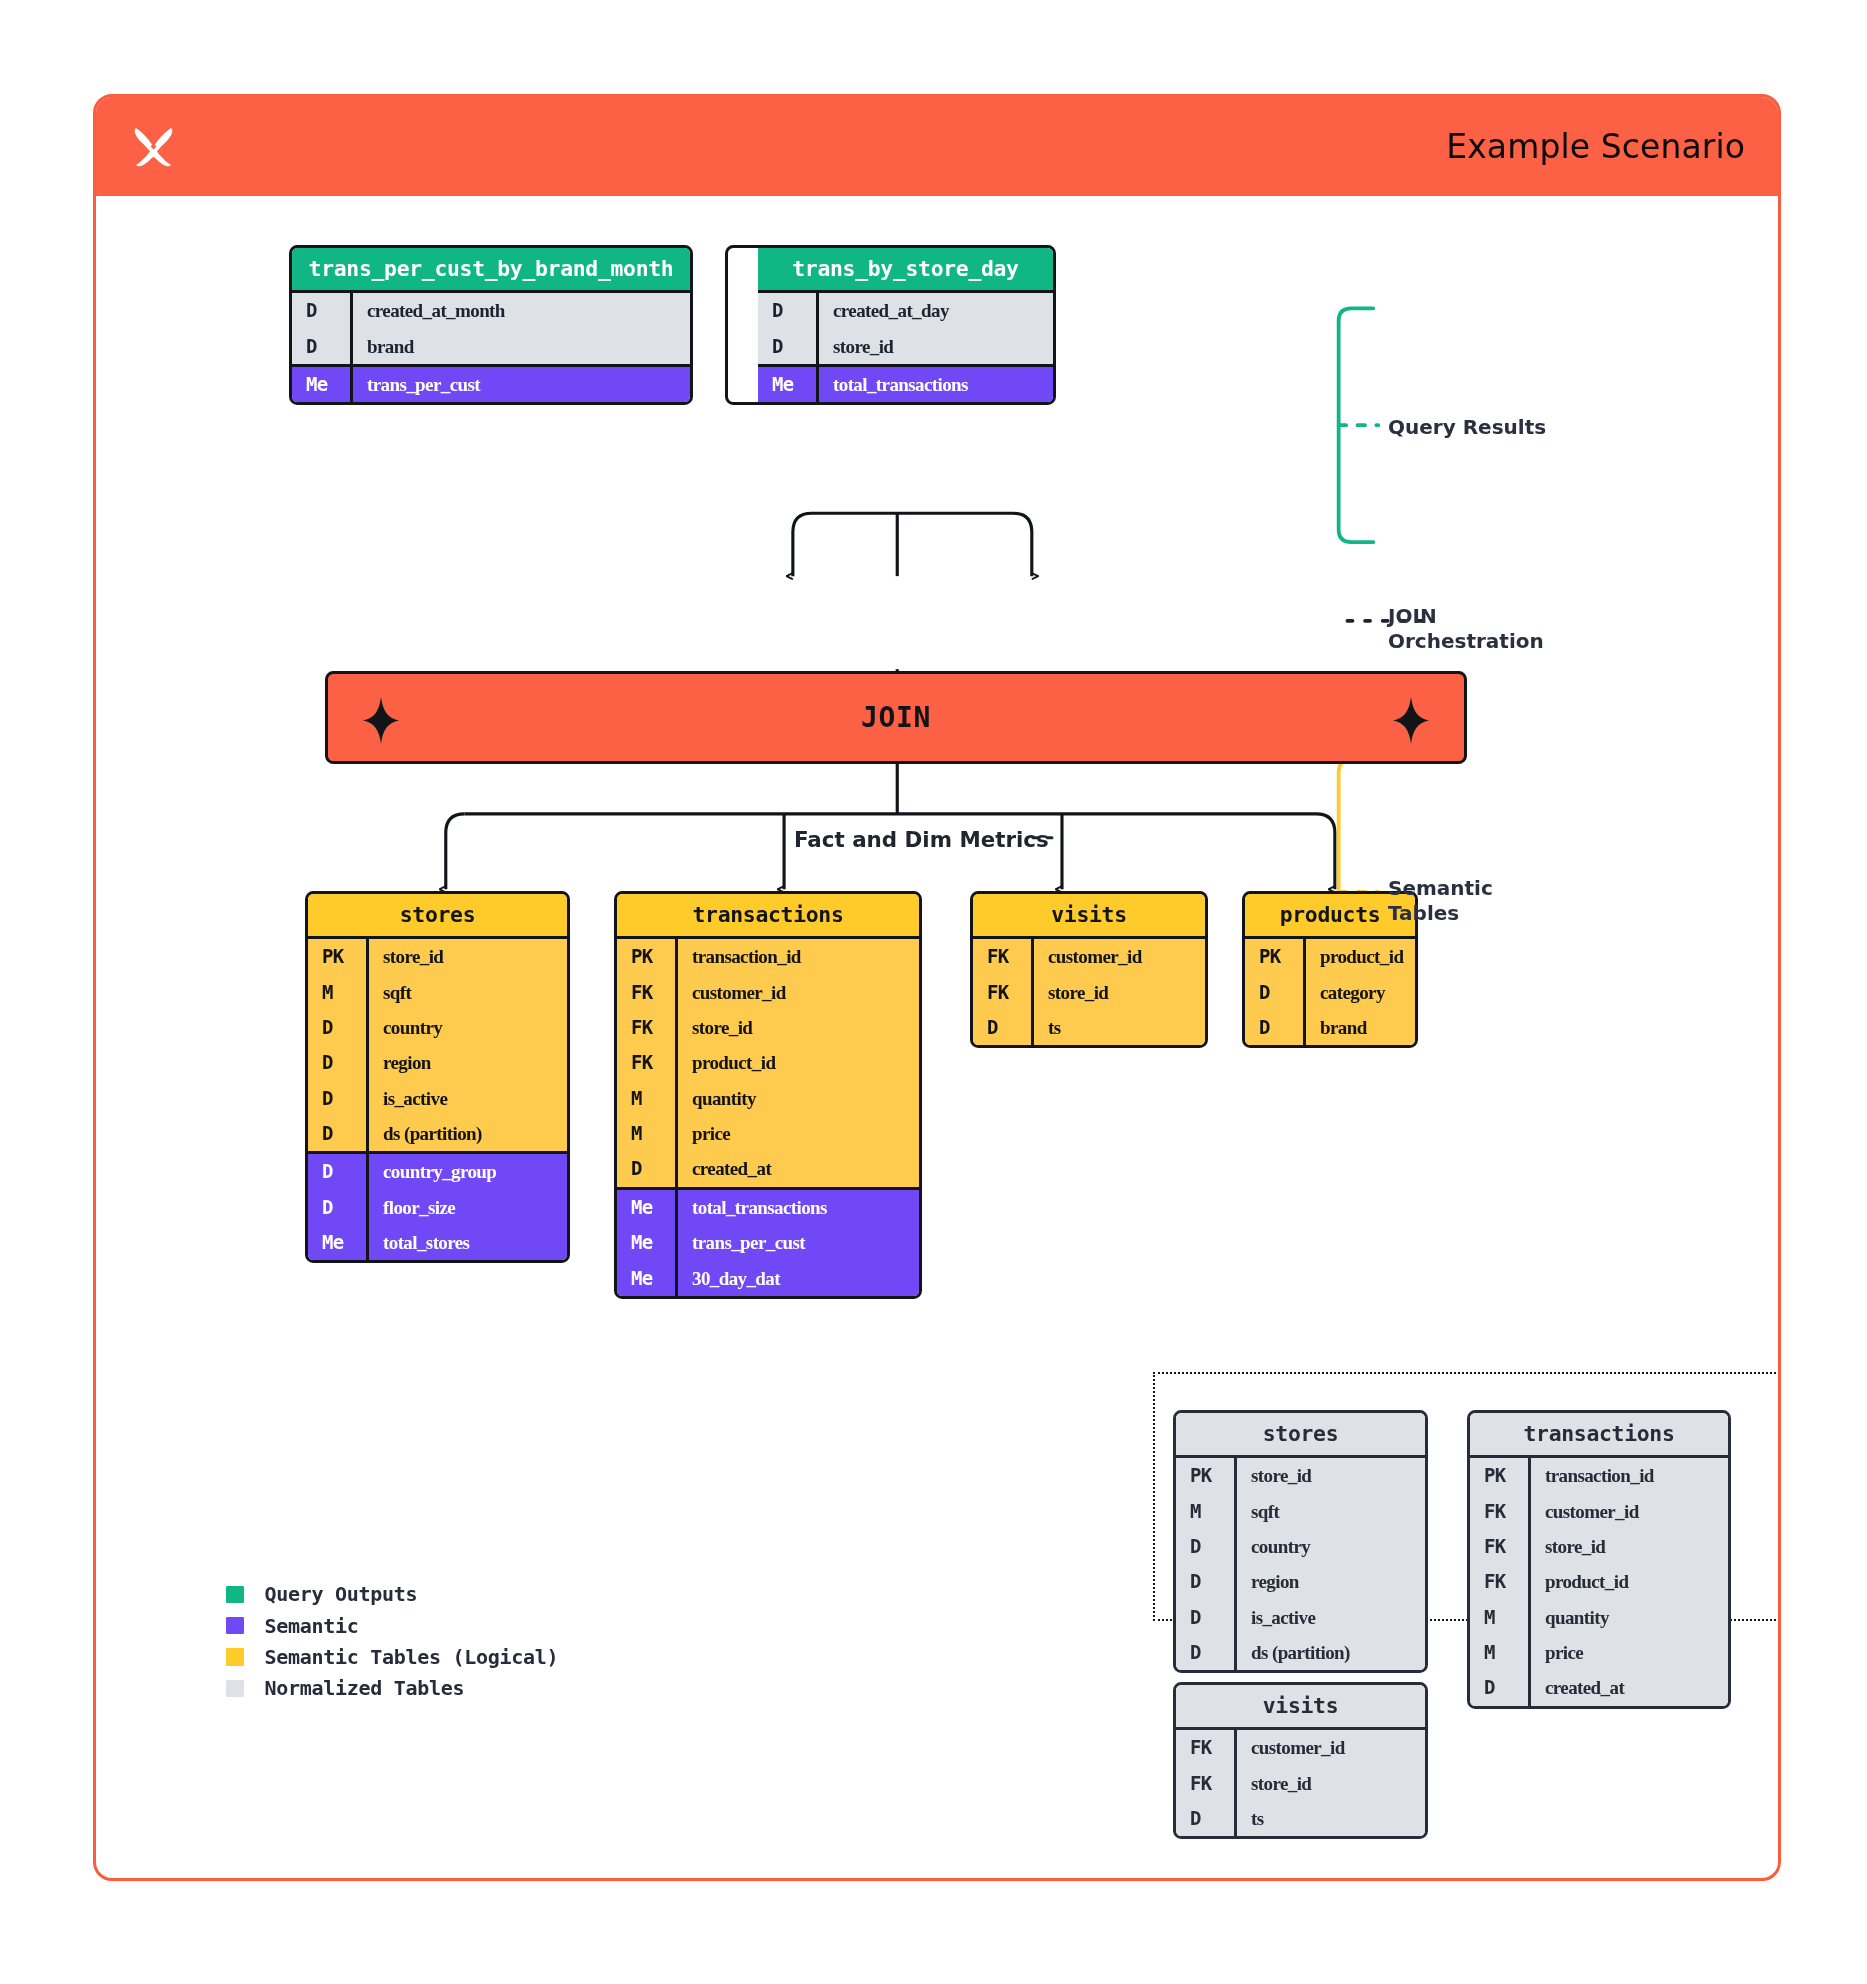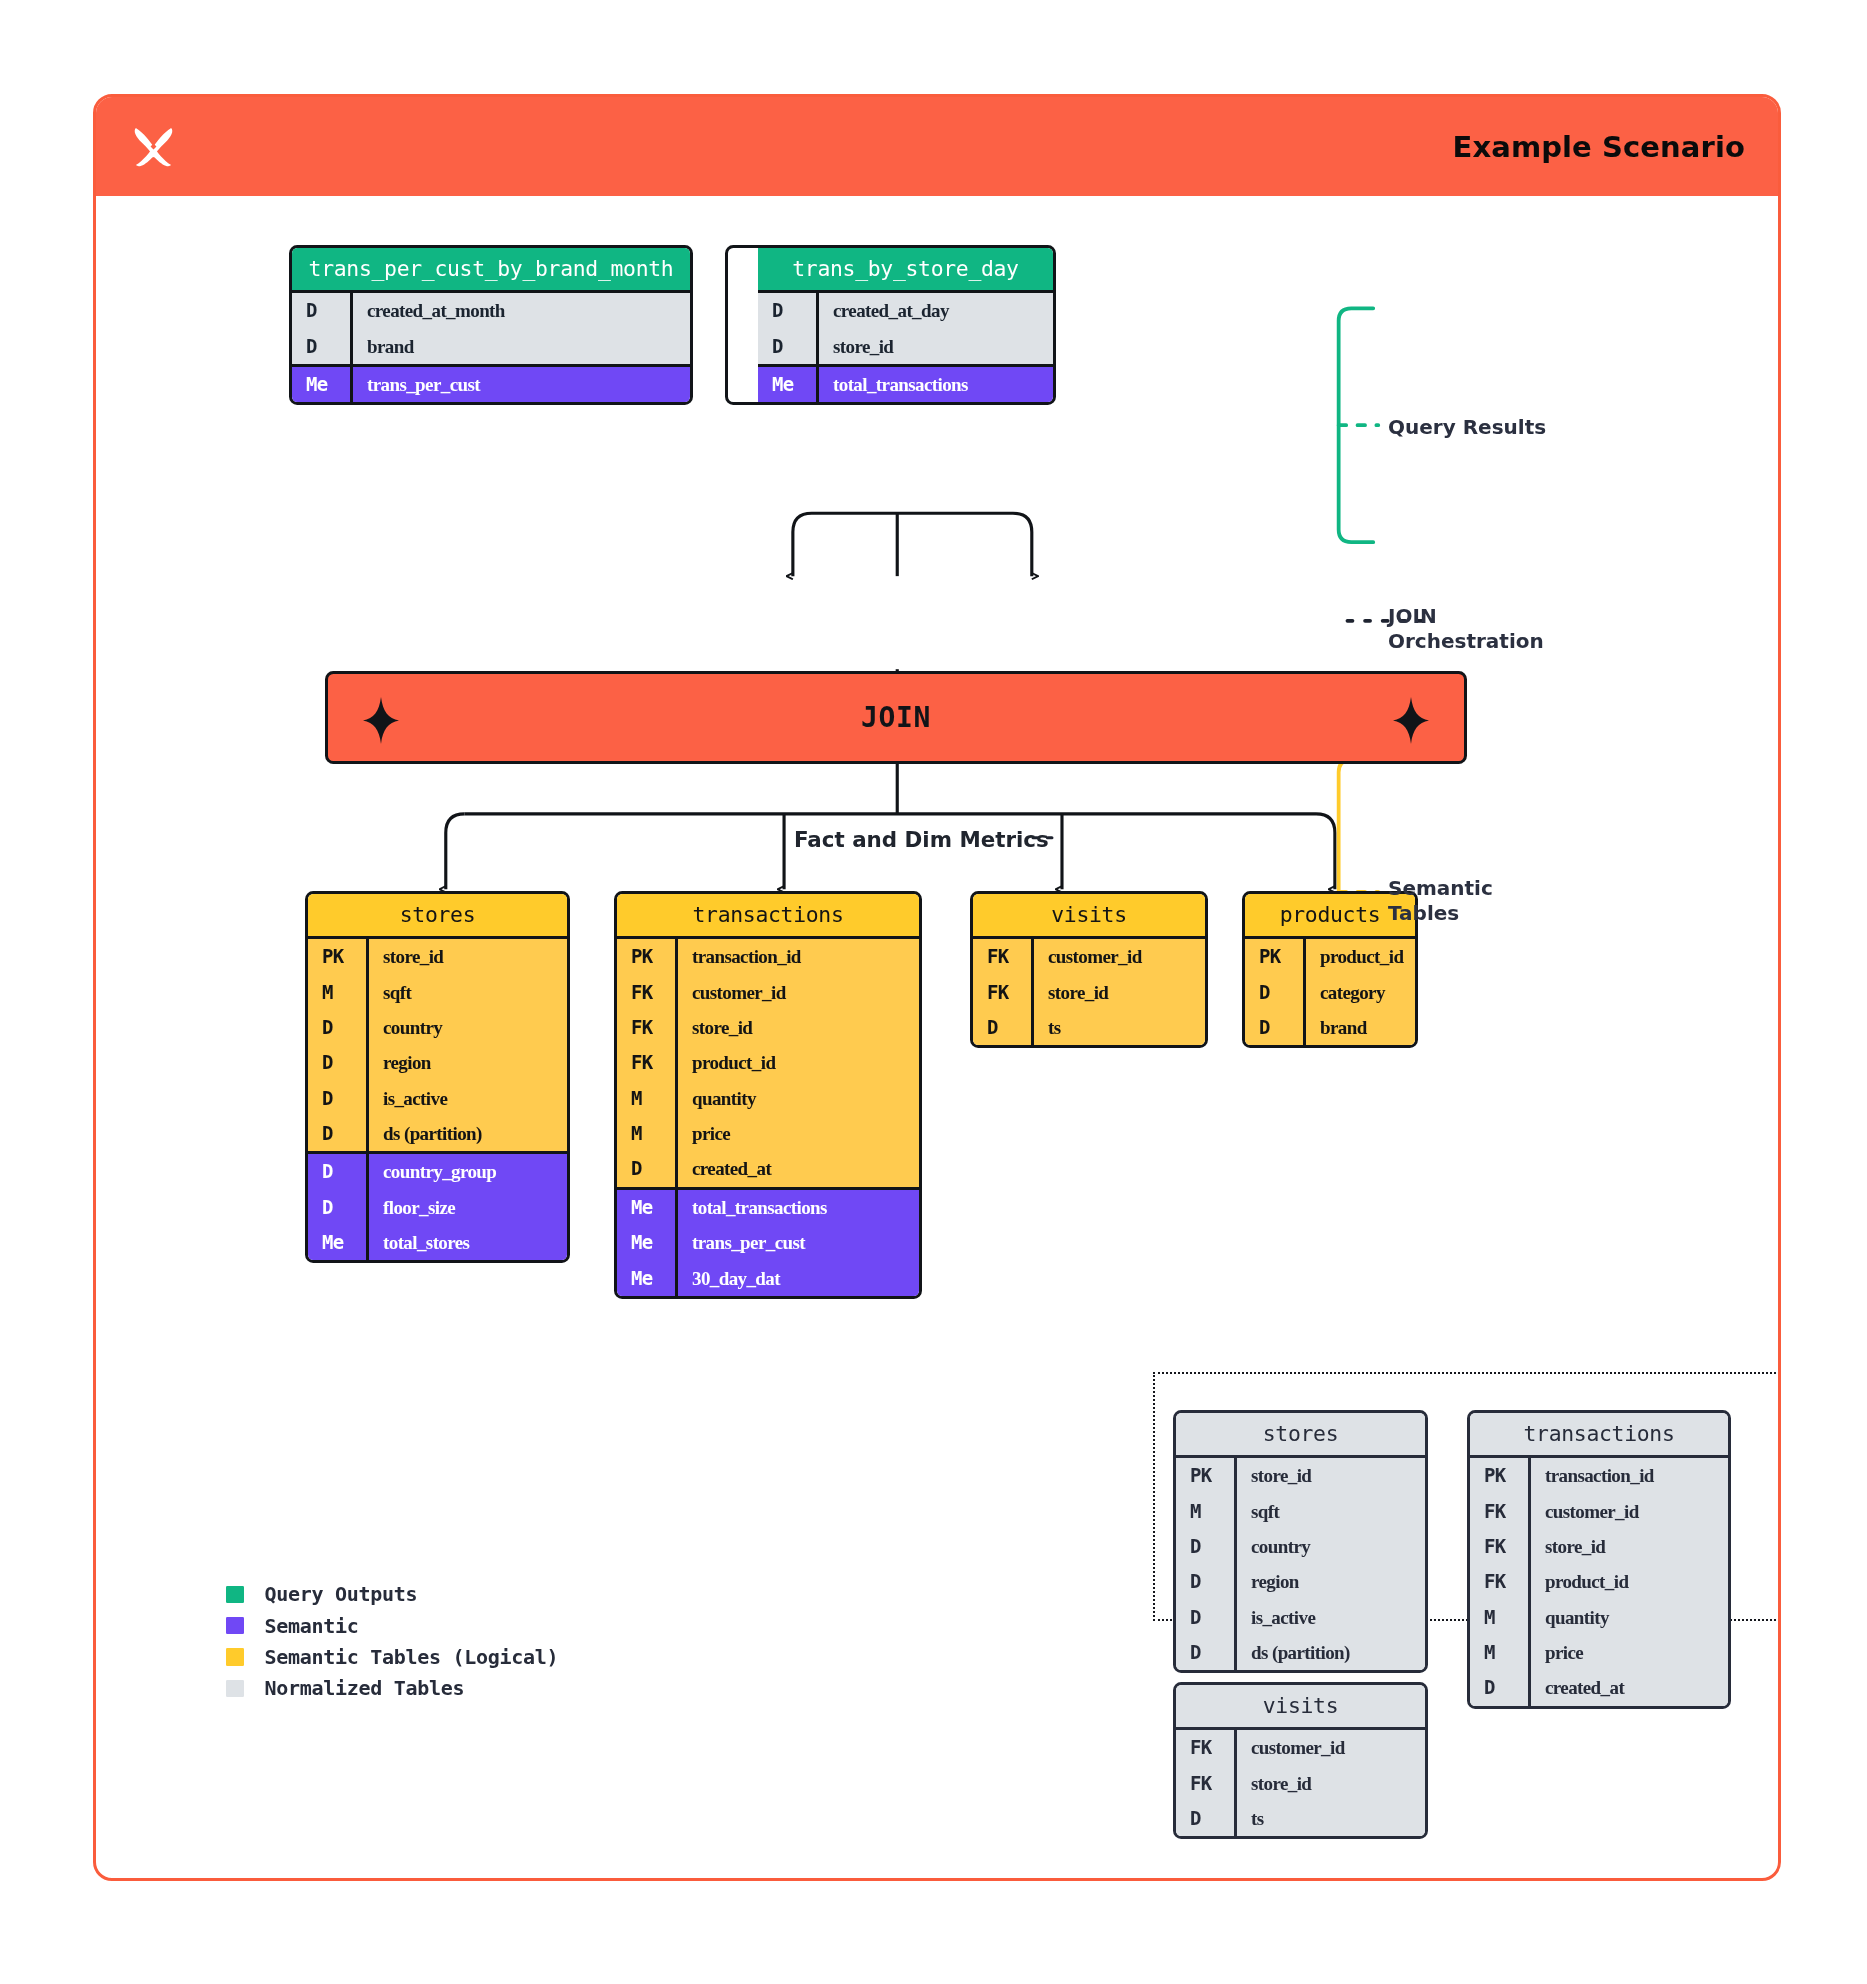--- a/index.html
+++ b/index.html
@@ -25,37 +25,37 @@
     position: absolute; left: 0; top: 0;
     width: 100%; height: 99px;
     background: #FC6145;
     display: flex; align-items: center;
     padding: 0 33px;
   }
   .logo { width: 49px; height: 49px; flex: 0 0 auto; }
   .card-title {
     margin-left: auto;
     font-family: "DejaVu Sans", sans-serif;
-    font-weight: bold;
-    font-size: 29px;
+    font-weight: normal;
+    font-size: 33px;
     color: #0b0b0b;
     letter-spacing: 0.1px;
   }
 
   
   .tbl {
     position: absolute;
     border: 3.1px solid #111418;
     border-radius: 8.2px;
     overflow: hidden;
     font-family: "DejaVu Sans Mono", monospace;
   }
   .tbl .thead {
     text-align: center;
-    font-weight: normal;
+    font-weight: bold;
     font-size: 21.4px;
     padding: 8.2px 6.3px 8.8px;
     letter-spacing: -0.3px;
     border-bottom: 3.1px solid #111418;
   }
   .tbl .rows { display: block; }
   .tbl .row {
     display: flex;
     align-items: center;
     font-size: 19px;

